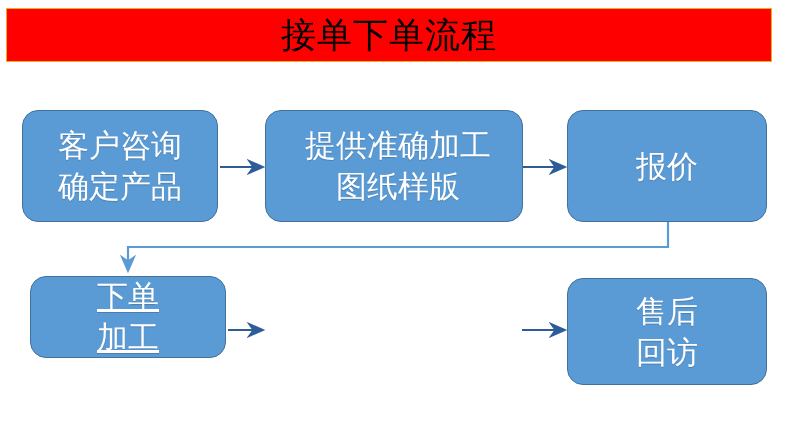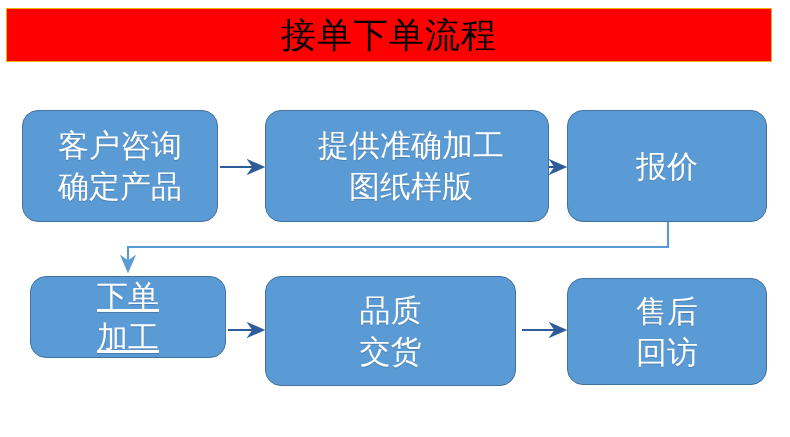--- a/index.html
+++ b/index.html
@@ -61,21 +61,21 @@
   }
   .node .line {
     font-size: 31px;
     line-height: 1.32;
     white-space: nowrap;
     text-shadow: 0 1px 1px rgba(0,0,0,0.18);
     font-family: "DejaVu Serif", "Liberation Serif", serif;
   }
 
   #node-1 { left: 22px;  top: 110px; width: 196px; height: 112px; }
-  #node-2 { left: 265px; top: 110px; width: 284px; height: 112px; padding-left: 8px; }
+  #node-2 { left: 265px; top: 110px; width: 258px; height: 112px; padding-left: 8px; }
   #node-3 { left: 567px; top: 110px; width: 200px; height: 112px; }
   #node-4 { left: 30px;  top: 276px; width: 196px; height: 82px; text-decoration: underline; }
   #node-5 { left: 265px; top: 276px; width: 251px; height: 110px; }
   #node-6 { left: 567px; top: 278px; width: 200px; height: 107px; }
 
   
   #connectors {
     position: absolute;
     left: 0;
     top: 0;
@@ -126,23 +126,19 @@
 
   <div class="node" id="node-3">
     <span class="line">报价</span>
   </div>
 
   <div class="node" id="node-4">
     <span class="line">下单</span>
     <span class="line">加工</span>
   </div>
 
-  <div class="node" id="node-5">
-    <span class="line">品质</span>
-    <span class="line">交货</span>
-  </div>
 
   <div class="node" id="node-6">
     <span class="line">售后</span>
     <span class="line">回访</span>
   </div>
 
 </div>
 
 </body></html>

